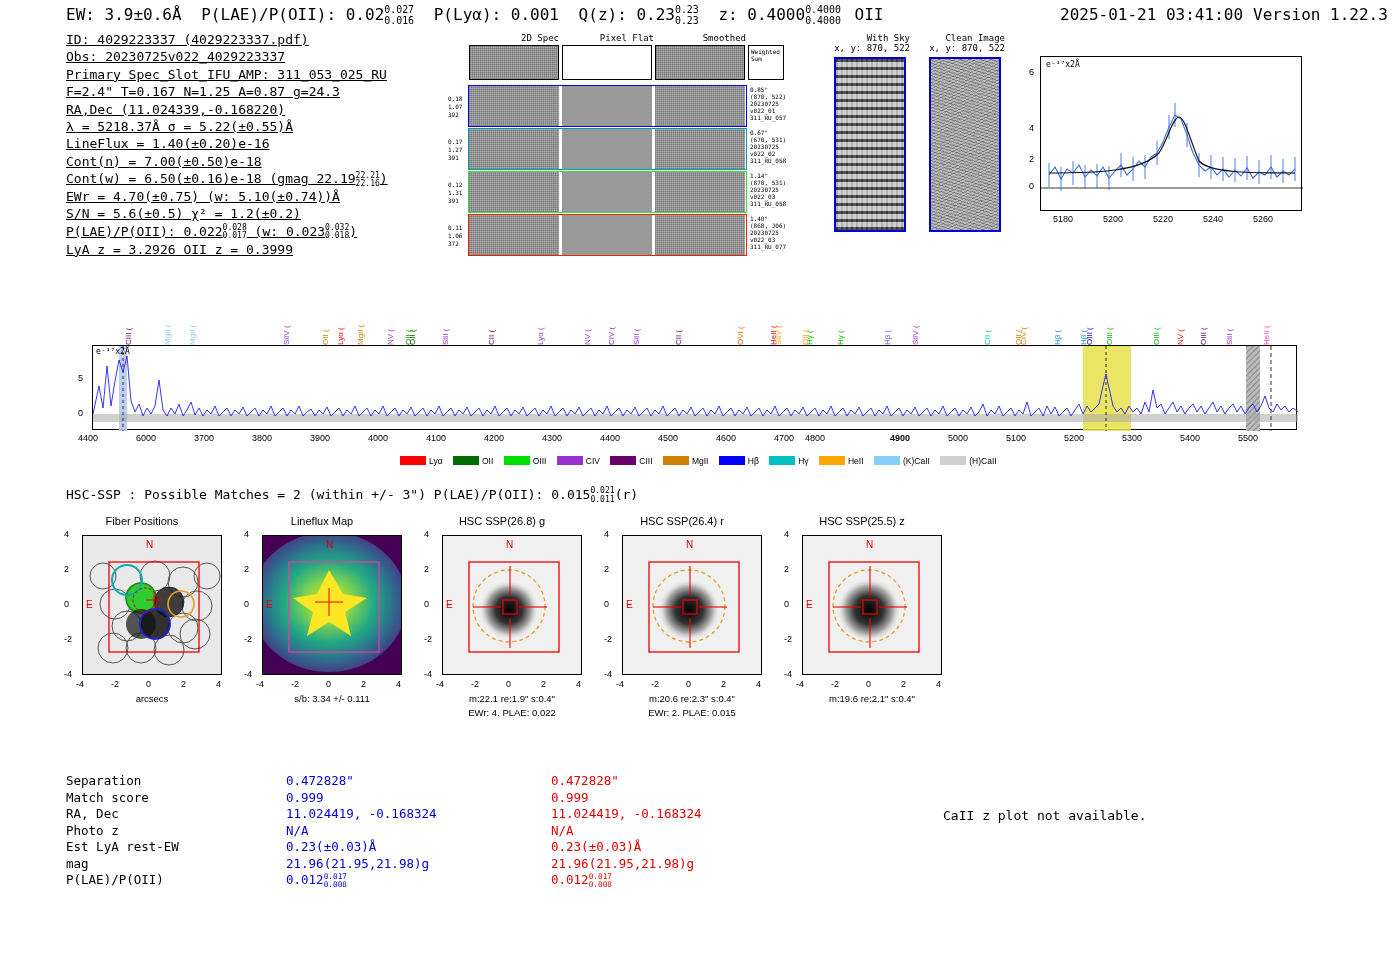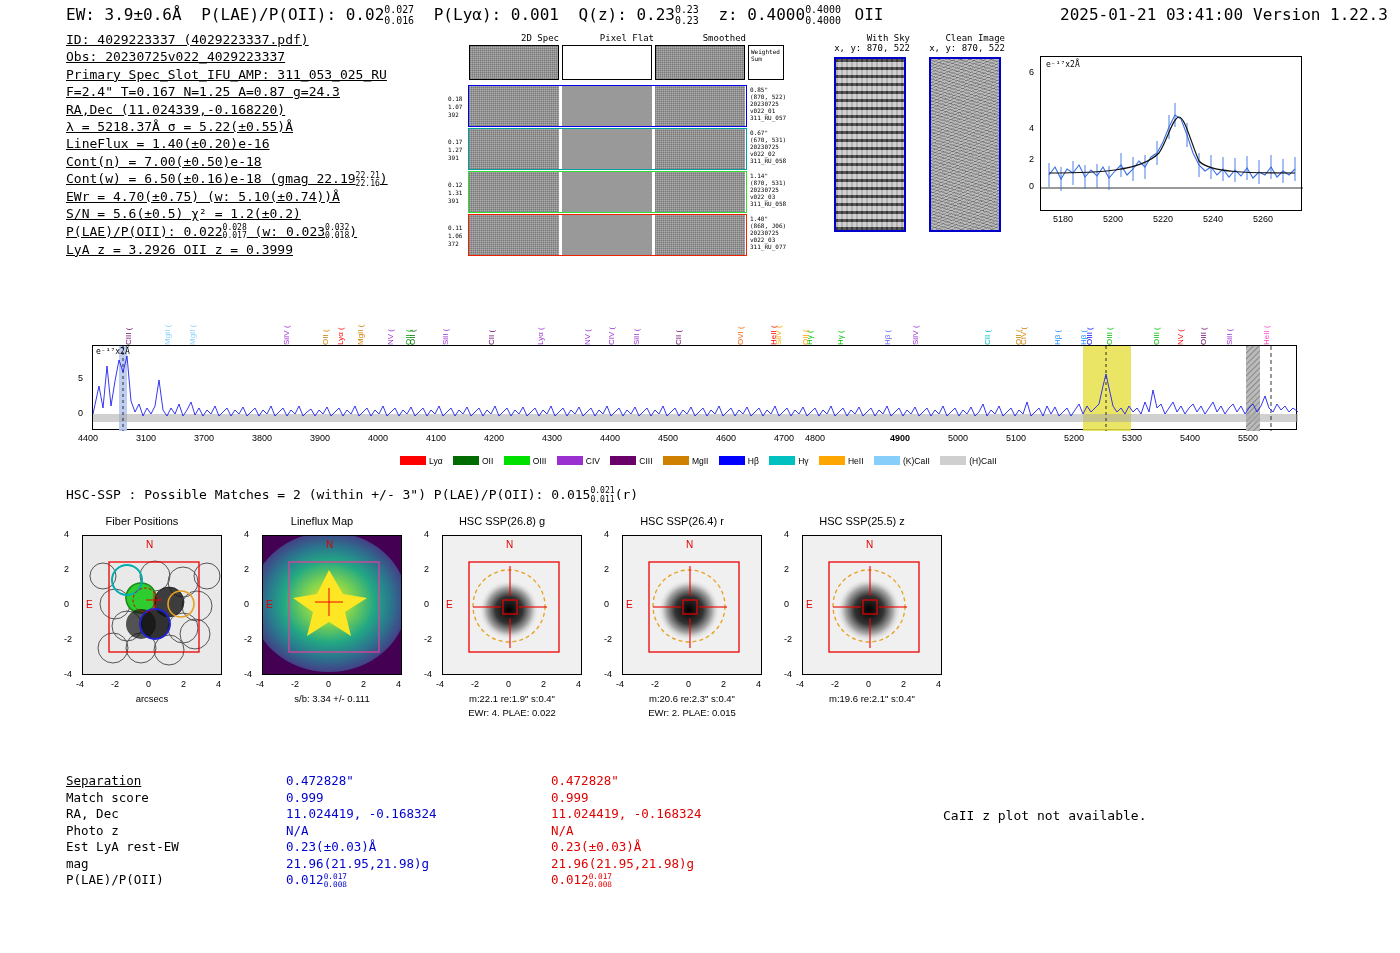--- a/index.html
+++ b/index.html
@@ -245,21 +245,21 @@
       1176,62 1180,66 1184,58 1188,64 1192,60 1196,66 1200,62 1205,66"></polyline>
     </svg>
   </div>
   <div class="abs tiny" style="left:4px;top:2px;font-size:8px;">e⁻¹⁷x2Å</div>
   <div class="abs tickl" style="left:-14px;top:28px;">5</div>
   <div class="abs tickl" style="left:-14px;top:63px;">0</div>
 </div>
 
 <div class="abs" style="left:92px;top:433px;width:1205px;">
   <div class="abs tickl" style="left:-14px;">4400</div>
-  <div class="abs tickl" style="left:44px;">3100</div>
+  <div class="abs tickl" style="left:44px;">6000</div>
   <div class="abs tickl" style="left:102px;">3700</div>
   <div class="abs tickl" style="left:160px;">3800</div>
   <div class="abs tickl" style="left:218px;">3900</div>
   <div class="abs tickl" style="left:276px;">4000</div>
   <div class="abs tickl" style="left:334px;">4100</div>
   <div class="abs tickl" style="left:392px;">4200</div>
   <div class="abs tickl" style="left:450px;">4300</div>
   <div class="abs tickl" style="left:508px;">4400</div>
   <div class="abs tickl" style="left:566px;">4500</div>
   <div class="abs tickl" style="left:624px;">4600</div>
@@ -515,21 +515,21 @@
     <div class="abs tickl" style="left: 796px; top: 679px;">-4</div>
     <div class="abs tickl" style="left: 831px; top: 679px;">-2</div>
     <div class="abs tickl" style="left: 866px; top: 679px;">0</div>
     <div class="abs tickl" style="left: 901px; top: 679px;">2</div>
     <div class="abs tickl" style="left: 936px; top: 679px;">4</div>
   </div>
 
 <table class="abs tbl mono" style="left:66px;top:773px;border-collapse:collapse;">
   <tbody id="tbody">
       <tr>
-        <td style="width: 220px; text-decoration: underline;">Separation</td>
+        <td style="width: 220px;">Separation</td>
         <td class="blue" style="width: 265px;">0.472828"</td>
         <td class="red" style="width: 265px;">0.472828"</td>
       </tr>
       <tr>
         <td style="width: 220px; margin-left: 48px;">Match score</td>
         <td class="blue" style="width: 265px;">0.999</td>
         <td class="red" style="width: 265px;">0.999</td>
       </tr>
       <tr>
         <td style="width: 220px;">RA, Dec</td>

